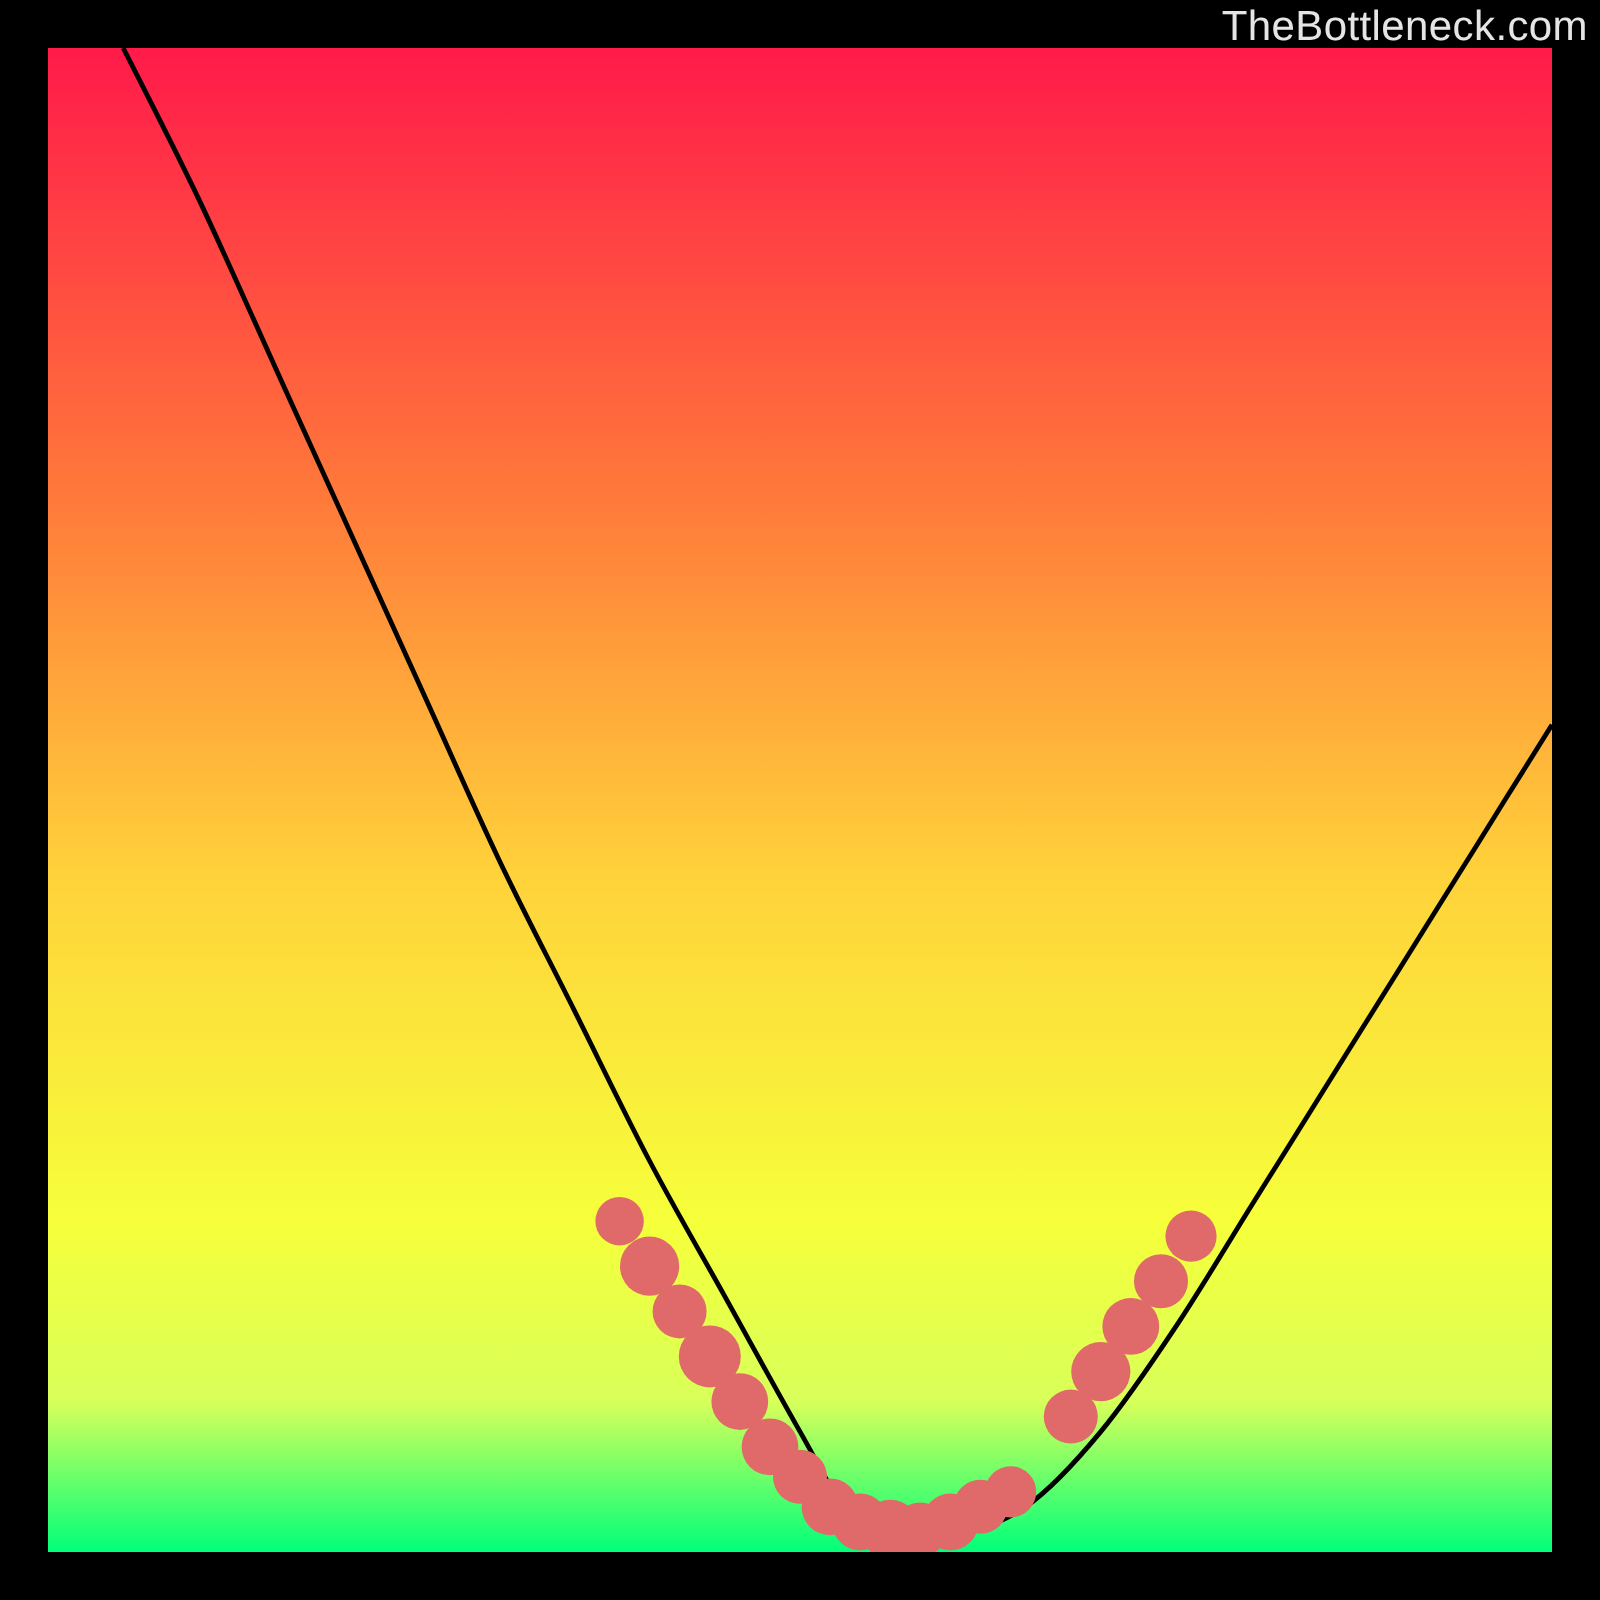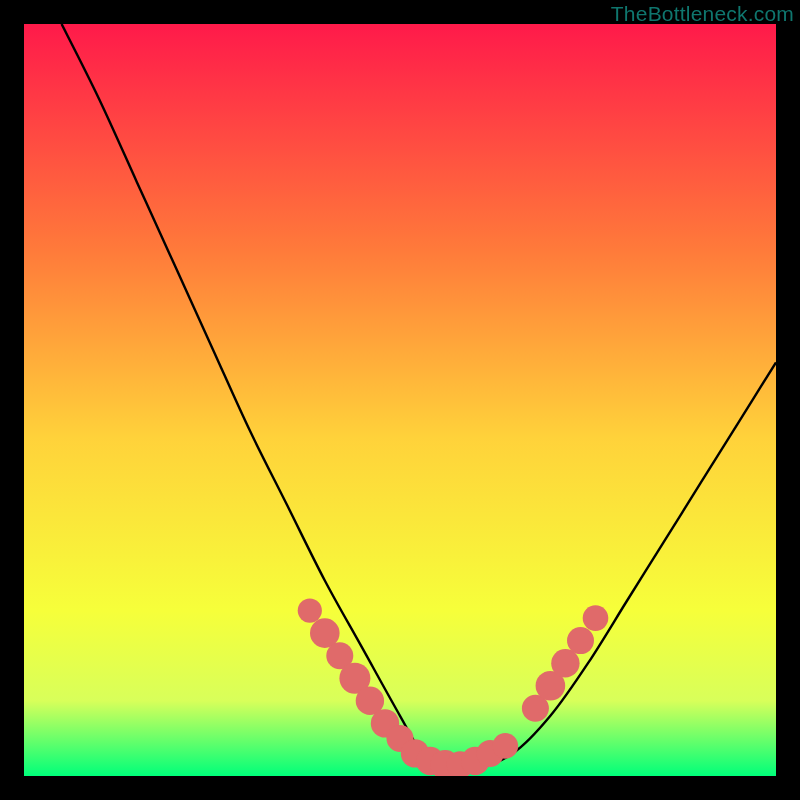--- a/index.html
+++ b/index.html
@@ -24,21 +24,21 @@
     left: 0;
     top: 0;
     width: 752px;
     height: 752px;
   }
   .watermark {
     position: absolute;
     top: 2px;
     right: 6px;
     font-size: 21px;
-    color: #0f766e;
+    color: #e5e5e5;
     letter-spacing: 0.2px;
     font-weight: 500;
   }
   svg { display: block; }
 </style>
 </head>
 <body>
 
 <div class="watermark">TheBottleneck.com</div>
 

